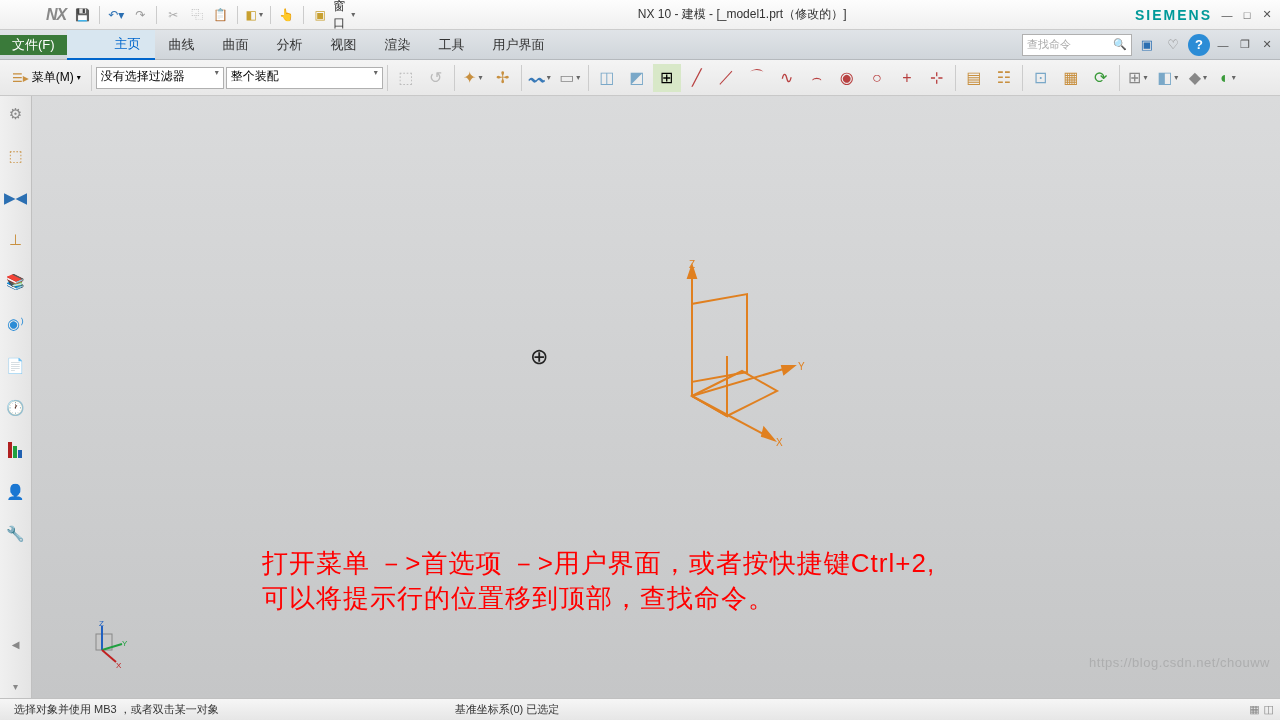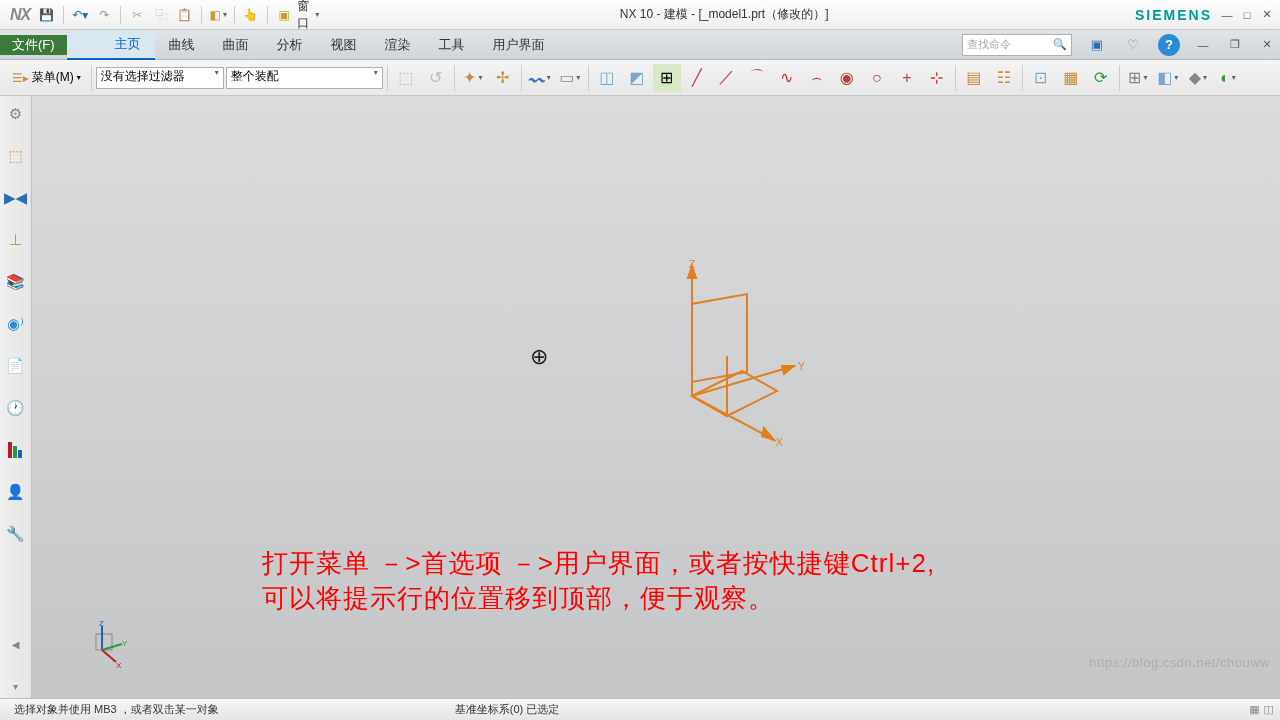--- a/index.html
+++ b/index.html
@@ -1,34 +1,34 @@
 <!DOCTYPE html>
 <html><head>
 <meta charset="utf-8">
 <style>
 * { margin:0; padding:0; box-sizing:border-box; font-family:"Microsoft YaHei","SimSun",sans-serif; }
 body { width:1280px; height:720px; background:#fff; overflow:hidden; position:relative; }
 
 
 .titlebar { height:30px; background:linear-gradient(#fdfdfd,#f0f0f0); border-bottom:1px solid #ccc; display:flex; align-items:center; padding:0 4px; }
-.nx-logo { font-size:16px; font-weight:bold; color:#888; font-style:italic; letter-spacing:-1px; padding:0 6px; }
+.nx-logo { font-size:16px; font-weight:bold; color:#888; font-style:italic; letter-spacing:-1px; padding:0 6px;margin-left:36px; }
 .qat { display:flex; align-items:center; gap:2px; }
 .qat-btn { width:22px; height:22px; display:flex; align-items:center; justify-content:center; font-size:12px; color:#555; }
 .qat-sep { width:1px; height:18px; background:#ccc; margin:0 3px; }
 .title-text { flex:1; text-align:center; font-size:12px; color:#333; }
 .brand { font-size:14px; font-weight:bold; color:#009999; letter-spacing:2px; padding:0 6px; }
 .wincontrols { display:flex; gap:2px; }
 .winbtn { width:18px; height:16px; display:flex; align-items:center; justify-content:center; font-size:11px; color:#555; }
 
 
 .menubar { height:30px; background:linear-gradient(#e0e4e8,#d0d5da); display:flex; align-items:center; font-size:13px; border-bottom:1px solid #b5b9bd; position:relative; }
 .menu-btn { padding:0 12px; height:20px; display:flex; align-items:center; color:#fff; background:#3a7a3a; }
 .menu-tab { padding:0 14px; height:30px; display:flex; align-items:center; color:#333; }
 .menu-tab.active { background:#d8e6f0; color:#0066cc; border-bottom:2px solid #0066cc;padding-left:48px; }
-.menu-right { position:absolute; right:4px; display:flex; align-items:center; gap:14px; }
+.menu-right { position:absolute; right:4px; display:flex; align-items:center; gap:4px; }
 .search-cmd { width:110px; height:22px; border:1px solid #b0b0b0; background:#fff; font-size:11px; padding:0 4px; display:flex; align-items:center; color:#aaa; justify-content:space-between; }
 .help-ico { width:22px; height:22px; display:flex; align-items:center; justify-content:center; border-radius:50%; font-size:13px; }
 
 
 .toolbar { height:36px; background:linear-gradient(#f4f4f4,#e8e8e8); border-bottom:1px solid #c8c8c8; display:flex; align-items:center; padding:0 6px; gap:2px; }
 .tb-menu { display:flex; align-items:center; gap:3px; font-size:12px; padding:0 6px; }
 .tb-sel { height:22px; border:1px solid #b0b0b0; background:#fff; font-size:12px; padding:0 4px; display:flex; align-items:flex-start; justify-content:space-between; }
 .tb-sel .arr { font-size:8px; color:#666; }
 .tb-ico { width:28px; height:28px; display:flex; align-items:center; justify-content:center; font-size:16px; position:relative; }
 .tb-sep { width:1px; height:26px; background:#ccc; margin:0 2px; }
@@ -210,21 +210,21 @@
       <line x1="20" y1="30" x2="20" y2="6" stroke="#2060c0" stroke-width="2"></line>
       <line x1="20" y1="30" x2="40" y2="24" stroke="#20a040" stroke-width="2"></line>
       <line x1="20" y1="30" x2="34" y2="42" stroke="#c02020" stroke-width="2"></line>
       <text x="17" y="6" font-size="8" fill="#2060c0">Z</text>
       <text x="40" y="26" font-size="8" fill="#20a040">Y</text>
       <text x="34" y="48" font-size="8" fill="#c02020">X</text>
     </svg>
 
     <div class="overlay-text">
       <div>打开菜单 －&gt;首选项 －&gt;用户界面，或者按快捷键Ctrl+2,</div>
-      <div>可以将提示行的位置移到顶部，便于观察。</div>
+      <div>可以将提示行的位置移到顶部，查找命令。</div>
     </div>
 
     <div class="watermark">https://blog.csdn.net/chouww</div>
   </div>
 </div>
 
 <div class="statusbar">
   <span class="status-seg">选择对象并使用 MB3 ，或者双击某一对象</span>
   <span class="status-seg" style="margin-left:220px;">基准坐标系(0) 已选定</span>
   <div class="right">

